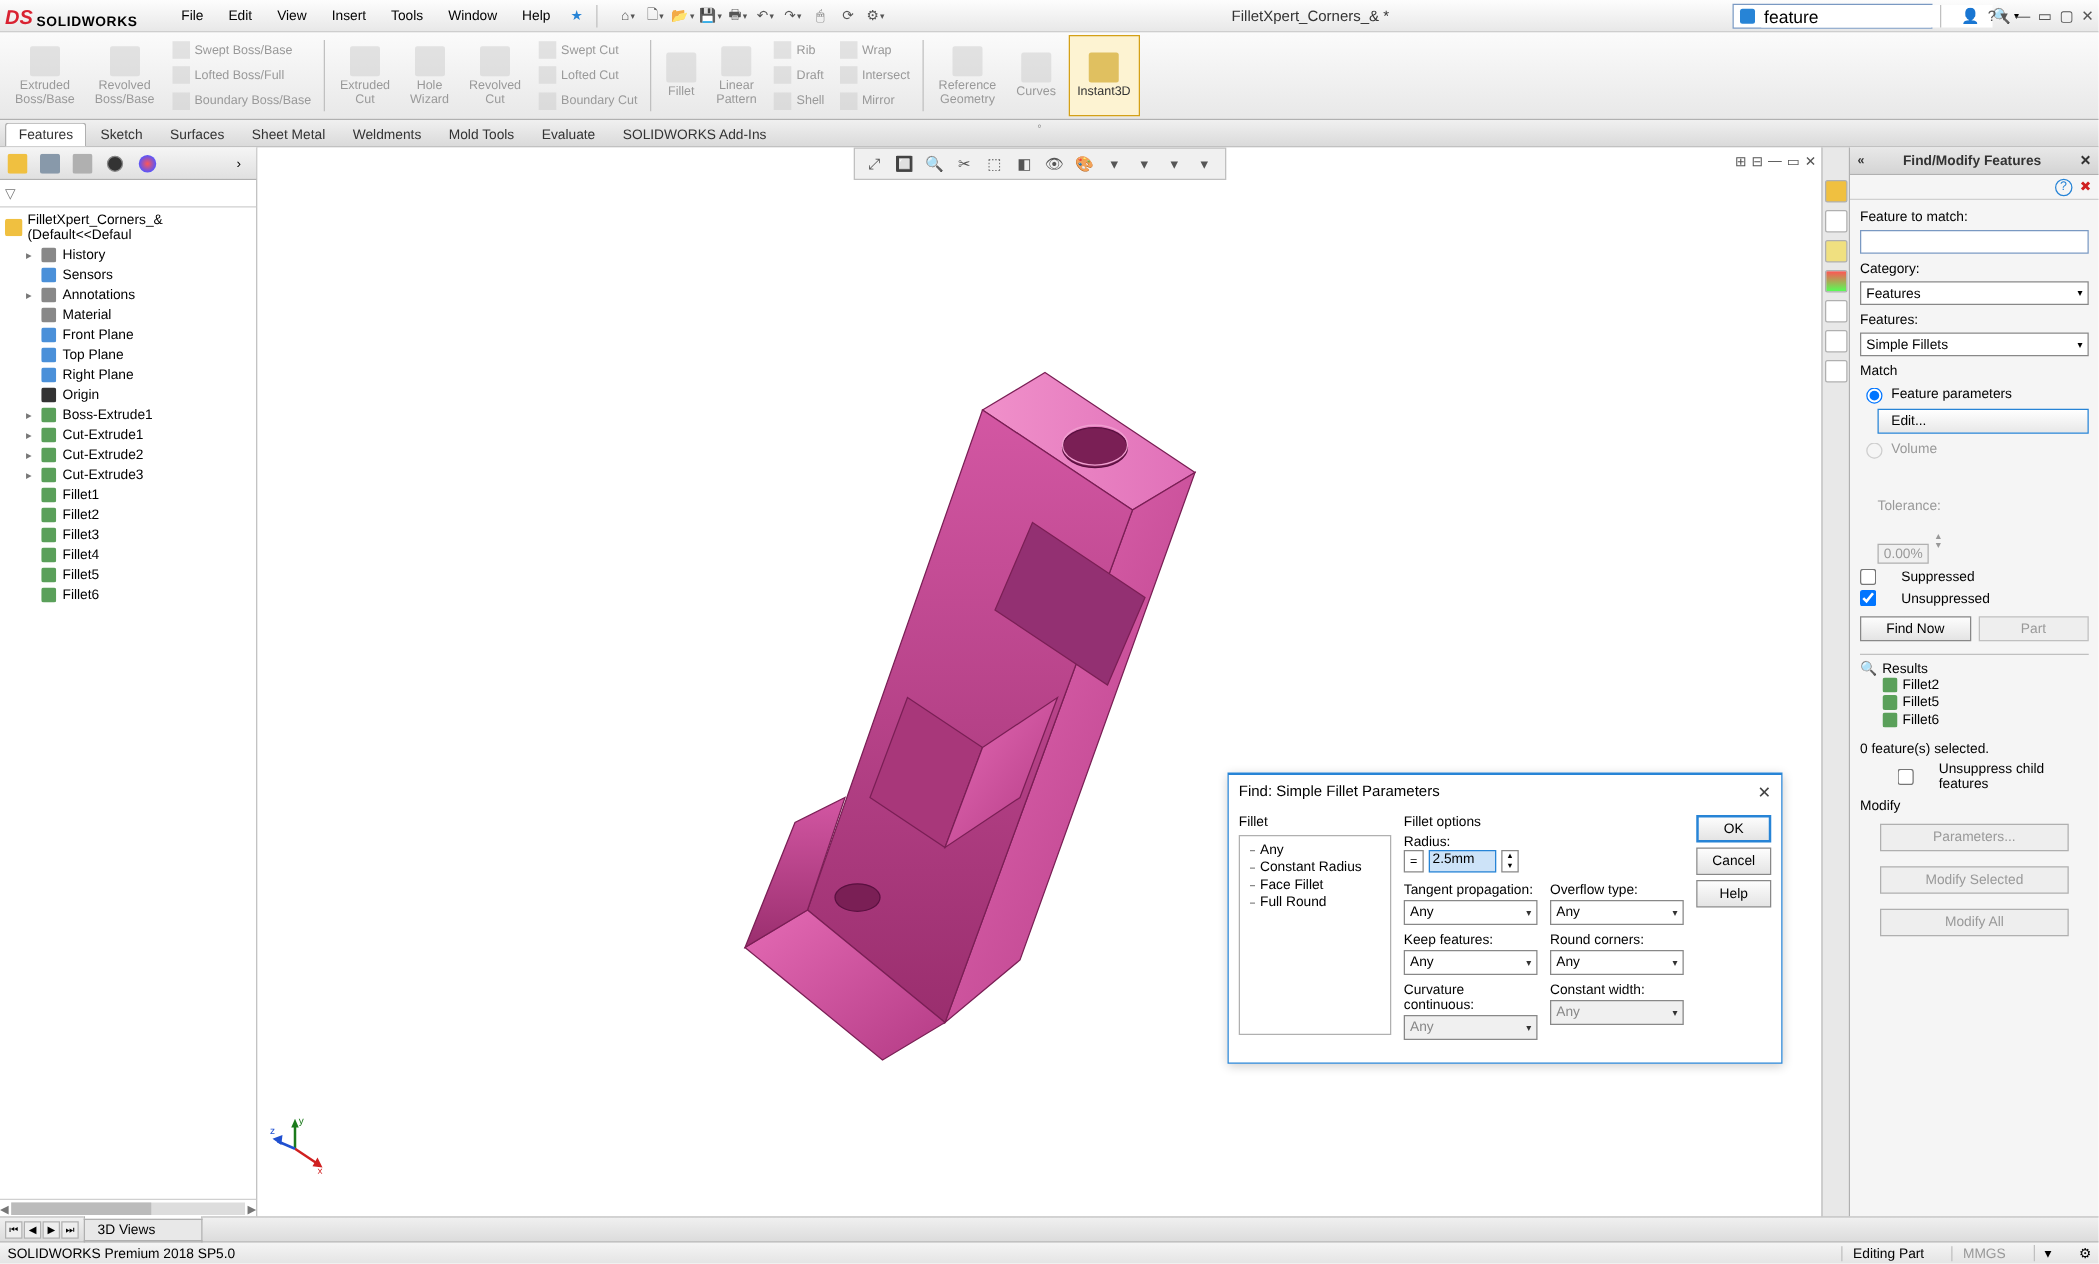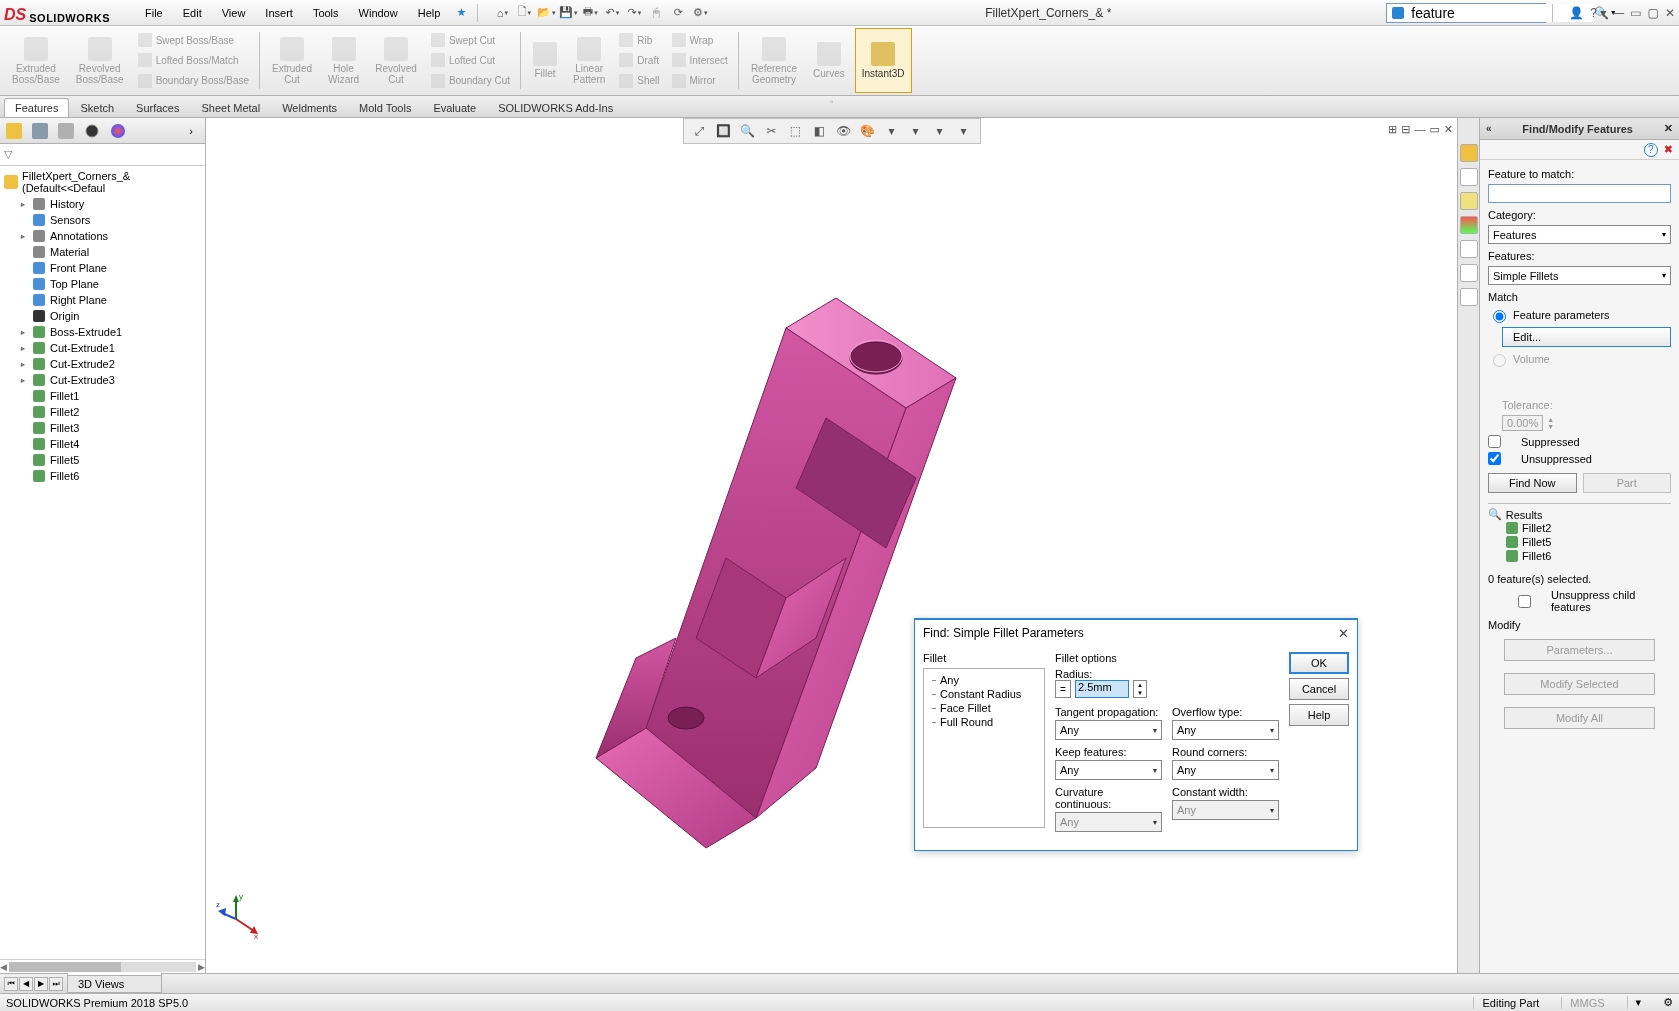--- a/index.html
+++ b/index.html
@@ -52,21 +52,21 @@
   .tree-icon { width:14px; height:14px; display:flex; align-items:center; justify-content:center; font-size:10px;}
   .lp-scroll { height:14px; display:flex; align-items:center; border-top:1px solid #d0d0d0;}
   
   .viewport { flex:1; position:relative; background:#fff;}
   .view-toolbar { position:absolute; top:0; left:50%; transform:translateX(-50%); height:26px; display:flex; align-items:center; gap:4px; background:#f0f0f0; border:1px solid #c0c0c0; padding:0 6px;}
   .vt-btn { width:20px; height:20px; display:flex; align-items:center; justify-content:center; color:#555; font-size:12px;}
   .view-mini-ctrl { position:absolute; top:0; right:4px; display:flex; gap:4px; height:22px; align-items:center; color:#555;}
   .triad { position:absolute; bottom:40px; left:10px; width:40px; height:40px;}
   .model-svg { position:absolute; top:60px; left:270px;}
   
-  .dialog { position:absolute; top:500px; left:708px; width:444px; background:#fff; border:1px solid #2784d6; border-top:2px solid #2784d6; box-shadow:0 2px 8px rgba(0,0,0,0.2);}
+  .dialog { position:absolute; top:500px; left:776px; width:444px; background:#fff; border:1px solid #2784d6; border-top:2px solid #2784d6; box-shadow:0 2px 8px rgba(0,0,0,0.2);}
   .dlg-title { height:26px; display:flex; align-items:center; padding:0 8px; justify-content:space-between; font-size:12px;}
   .dlg-close { font-size:13px; cursor:default; color:#444;}
   .dlg-body { display:flex; padding:6px 8px 12px 8px; gap:10px;}
   .dlg-left { width:122px;}
   .dlg-left-label { font-size:11px; margin-bottom:4px;}
   .dlg-tree { border:1px solid #b0b0b0; height:160px; padding:4px; font-size:11px;}
   .dlg-tree-item { padding:1px 0 1px 12px; position:relative;}
   .dlg-tree-item::before { content:""; position:absolute; left:4px; top:7px; width:4px; height:1px; background:#888;}
   .dlg-mid { flex:1;}
   .dlg-section-label { font-size:11px; margin-bottom:4px;}
@@ -95,21 +95,21 @@
   .rp-body { padding:6px 8px; display:flex; flex-direction:column; gap:4px; font-size:11px; overflow:auto;}
   .rp-label { font-size:11px; margin-top:2px;}
   .rp-input { height:19px; border:1px solid #7a99c2; background:#fff; width:100%;}
   .rp-select { height:19px; border:1px solid #888; background:#fff; width:100%; display:flex; align-items:center; justify-content:space-between; padding:0 4px; font-size:11px;}
   .rp-select::after { content:"▾"; font-size:8px;}
   .rp-check { display:flex; align-items:center; gap:20px;}
   .rp-check input { margin:0;}
   .rp-radio { display:flex; align-items:center; gap:4px;}
   .rp-btn-small { height:20px; border:1px solid #2784d6; background:linear-gradient(#fff,#e8e8e8); padding:0 10px; display:inline-flex; align-items:center; font-size:11px; cursor:default; margin-left:14px;}
   .rp-tolerance { display:flex; align-items:center; gap:4px; color:#999; margin-left:14px;}
-  .rp-tolerance .spin { border:1px solid #b0b0b0; padding:1px 4px; background:#f0f0f0;}
+  .rp-tolerance .spin { border:1px solid #b0b0b0; padding:1px 4px; background:#f0f0f0;margin-top:20px;}
   .rp-btn-row { display:flex; gap:6px; margin:4px 0;}
   .rp-btn { flex:1; height:20px; border:1px solid #888; background:linear-gradient(#fdfdfd,#e4e4e4); display:flex; align-items:center; justify-content:center; font-size:11px;}
   .rp-btn.disabled { color:#999; border-color:#c0c0c0; background:#eee;}
   .rp-results { border-top:1px solid #c0c0c0; margin-top:2px; padding-top:4px;}
   .rp-results-hdr { display:flex; align-items:center; gap:4px; font-size:11px;}
   .rp-result-item { display:flex; align-items:center; gap:4px; padding:1px 0 1px 18px; font-size:11px;}
   .rp-modify-btn { height:22px; border:1px solid #b0b0b0; background:#eee; color:#999; display:flex; align-items:center; justify-content:center; margin:4px 16px;}
   
   .bottom-tabs { height:20px; background:linear-gradient(#f0f0f0,#dcdcdc); border-top:1px solid #b0b0b0; display:flex; align-items:center; padding-left:4px; gap:0;}
   .bt-nav { display:flex; gap:1px; margin-right:4px;}
@@ -188,21 +188,21 @@
         <div class="rib-icon"></div>
         <div class="rib-label">Revolved<br>Boss/Base</div>
       </div>
       <div class="rib-stacked">
         <div class="rib-row">
           <span class="rib-smicon"></span>
           <span>Swept Boss/Base</span>
         </div>
         <div class="rib-row">
           <span class="rib-smicon"></span>
-          <span>Lofted Boss/Match</span>
+          <span>Lofted Boss/Full</span>
         </div>
         <div class="rib-row">
           <span class="rib-smicon"></span>
           <span>Boundary Boss/Base</span>
         </div>
       </div>
       <div class="rib-divider"></div>
       <div class="rib-group-big">
         <div class="rib-icon"></div>
         <div class="rib-label">Extruded<br>Cut</div>

